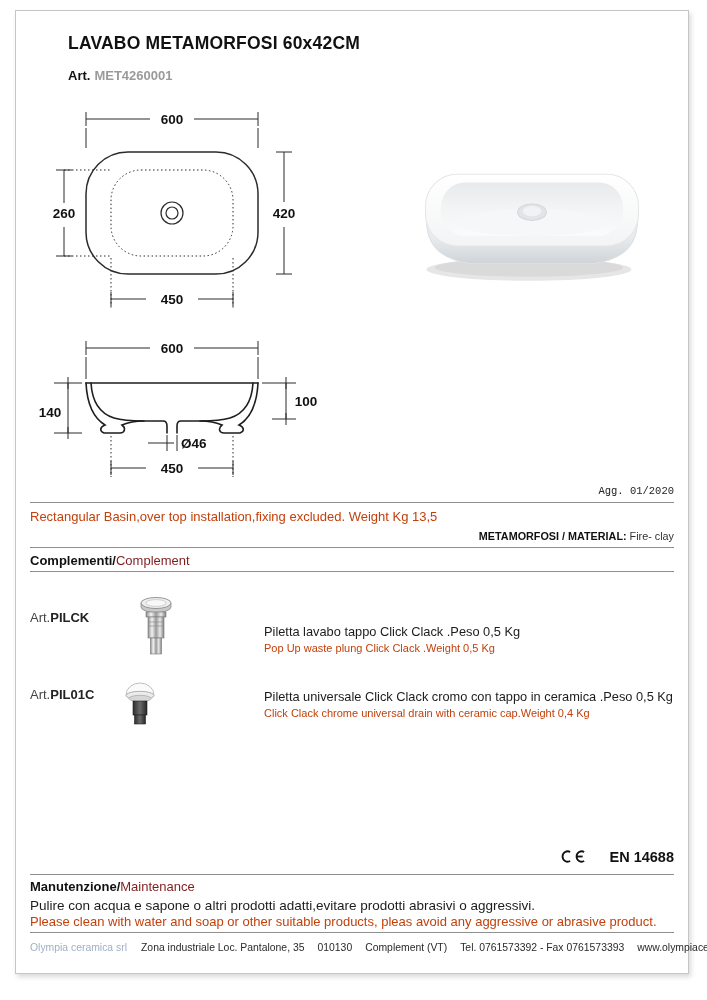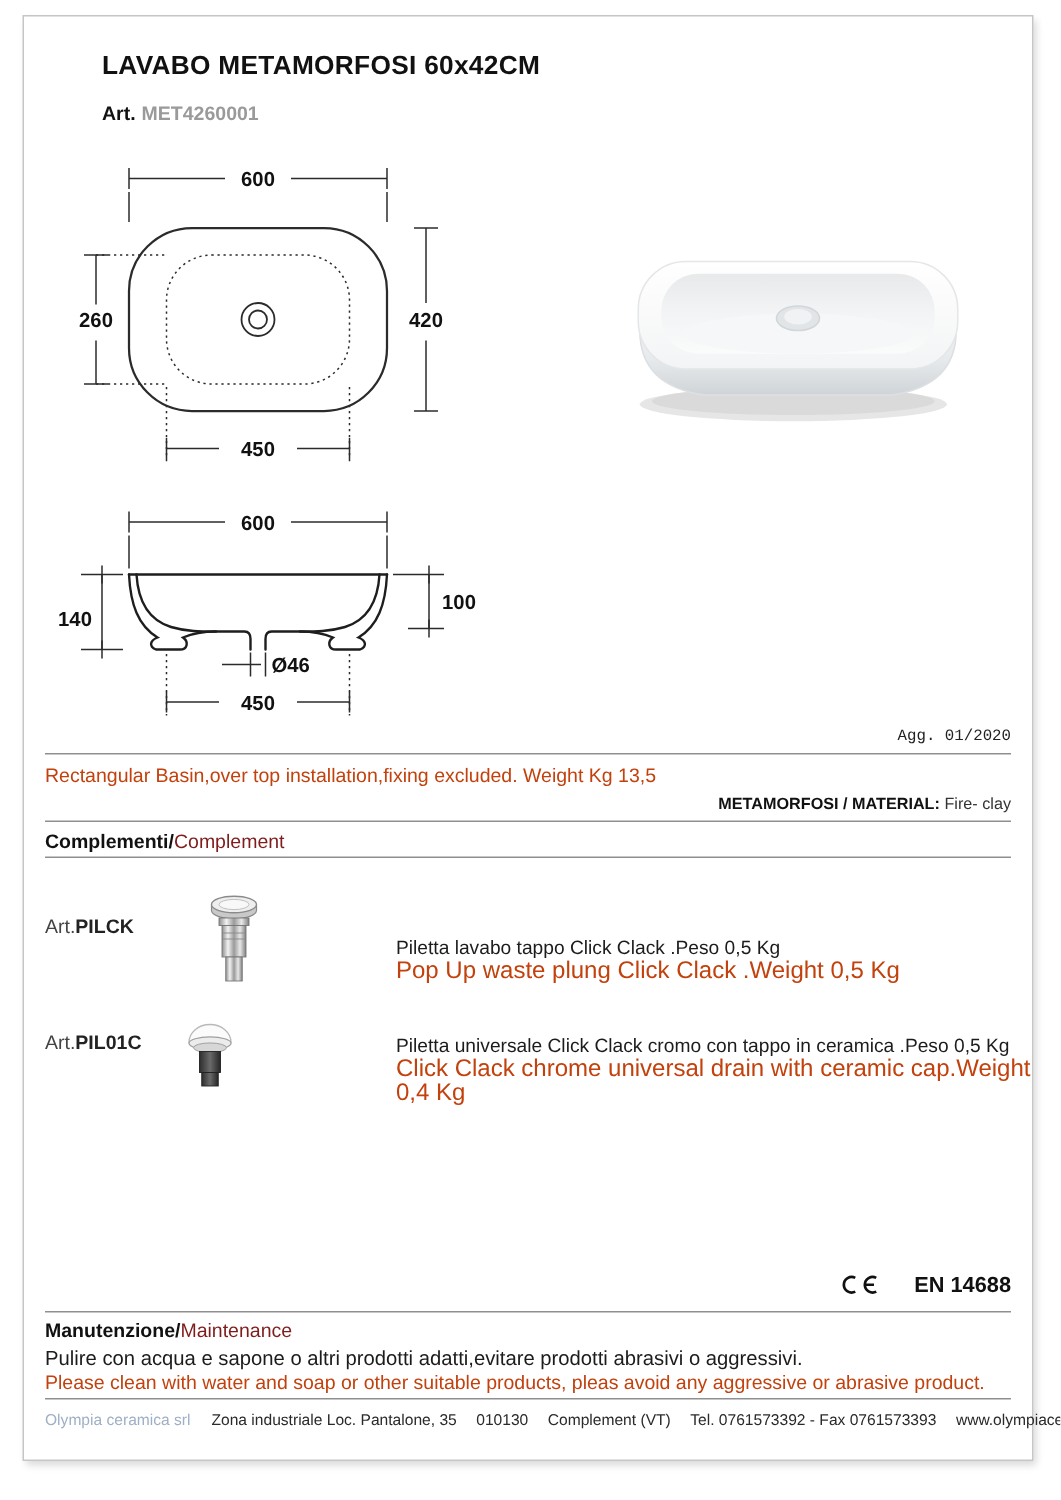--- a/index.html
+++ b/index.html
@@ -31,21 +31,21 @@
   .material span.val { color:#333; font-weight:normal; }
 
   .section-head { font-size:13px; }
   .section-head .it { font-weight:bold; color:#111; }
   .section-head .en { color:#7f1d1d; }
   .comp-head { left:14px; top:542px; }
 
   .comp-row .art { font-size:13px; color:#444; }
   .comp-row .art b { color:#222; }
   .comp-desc .line-it { font-size:12.8px; }
-  .comp-desc .line-en { font-size:16px; }
+  .comp-desc .line-en { font-size:11px; }
 
   .ce-block { right:14px; top:838px; display:flex; align-items:flex-start; gap:24px; }
   .ce-text { font-size:14.5px; font-weight:bold; color:#111; }
 
   .manu-head { left:14px; top:868px; }
   .manu-text { left:14px; top:886px; }
 
   .footer { left:14px; right:14px; top:931px; font-size:10.4px; color:#2a2a2a; white-space:nowrap; }
   .footer .company { color:#9fb0c5; margin-right:14px; }
   .footer span.part { margin-right:13px; }

